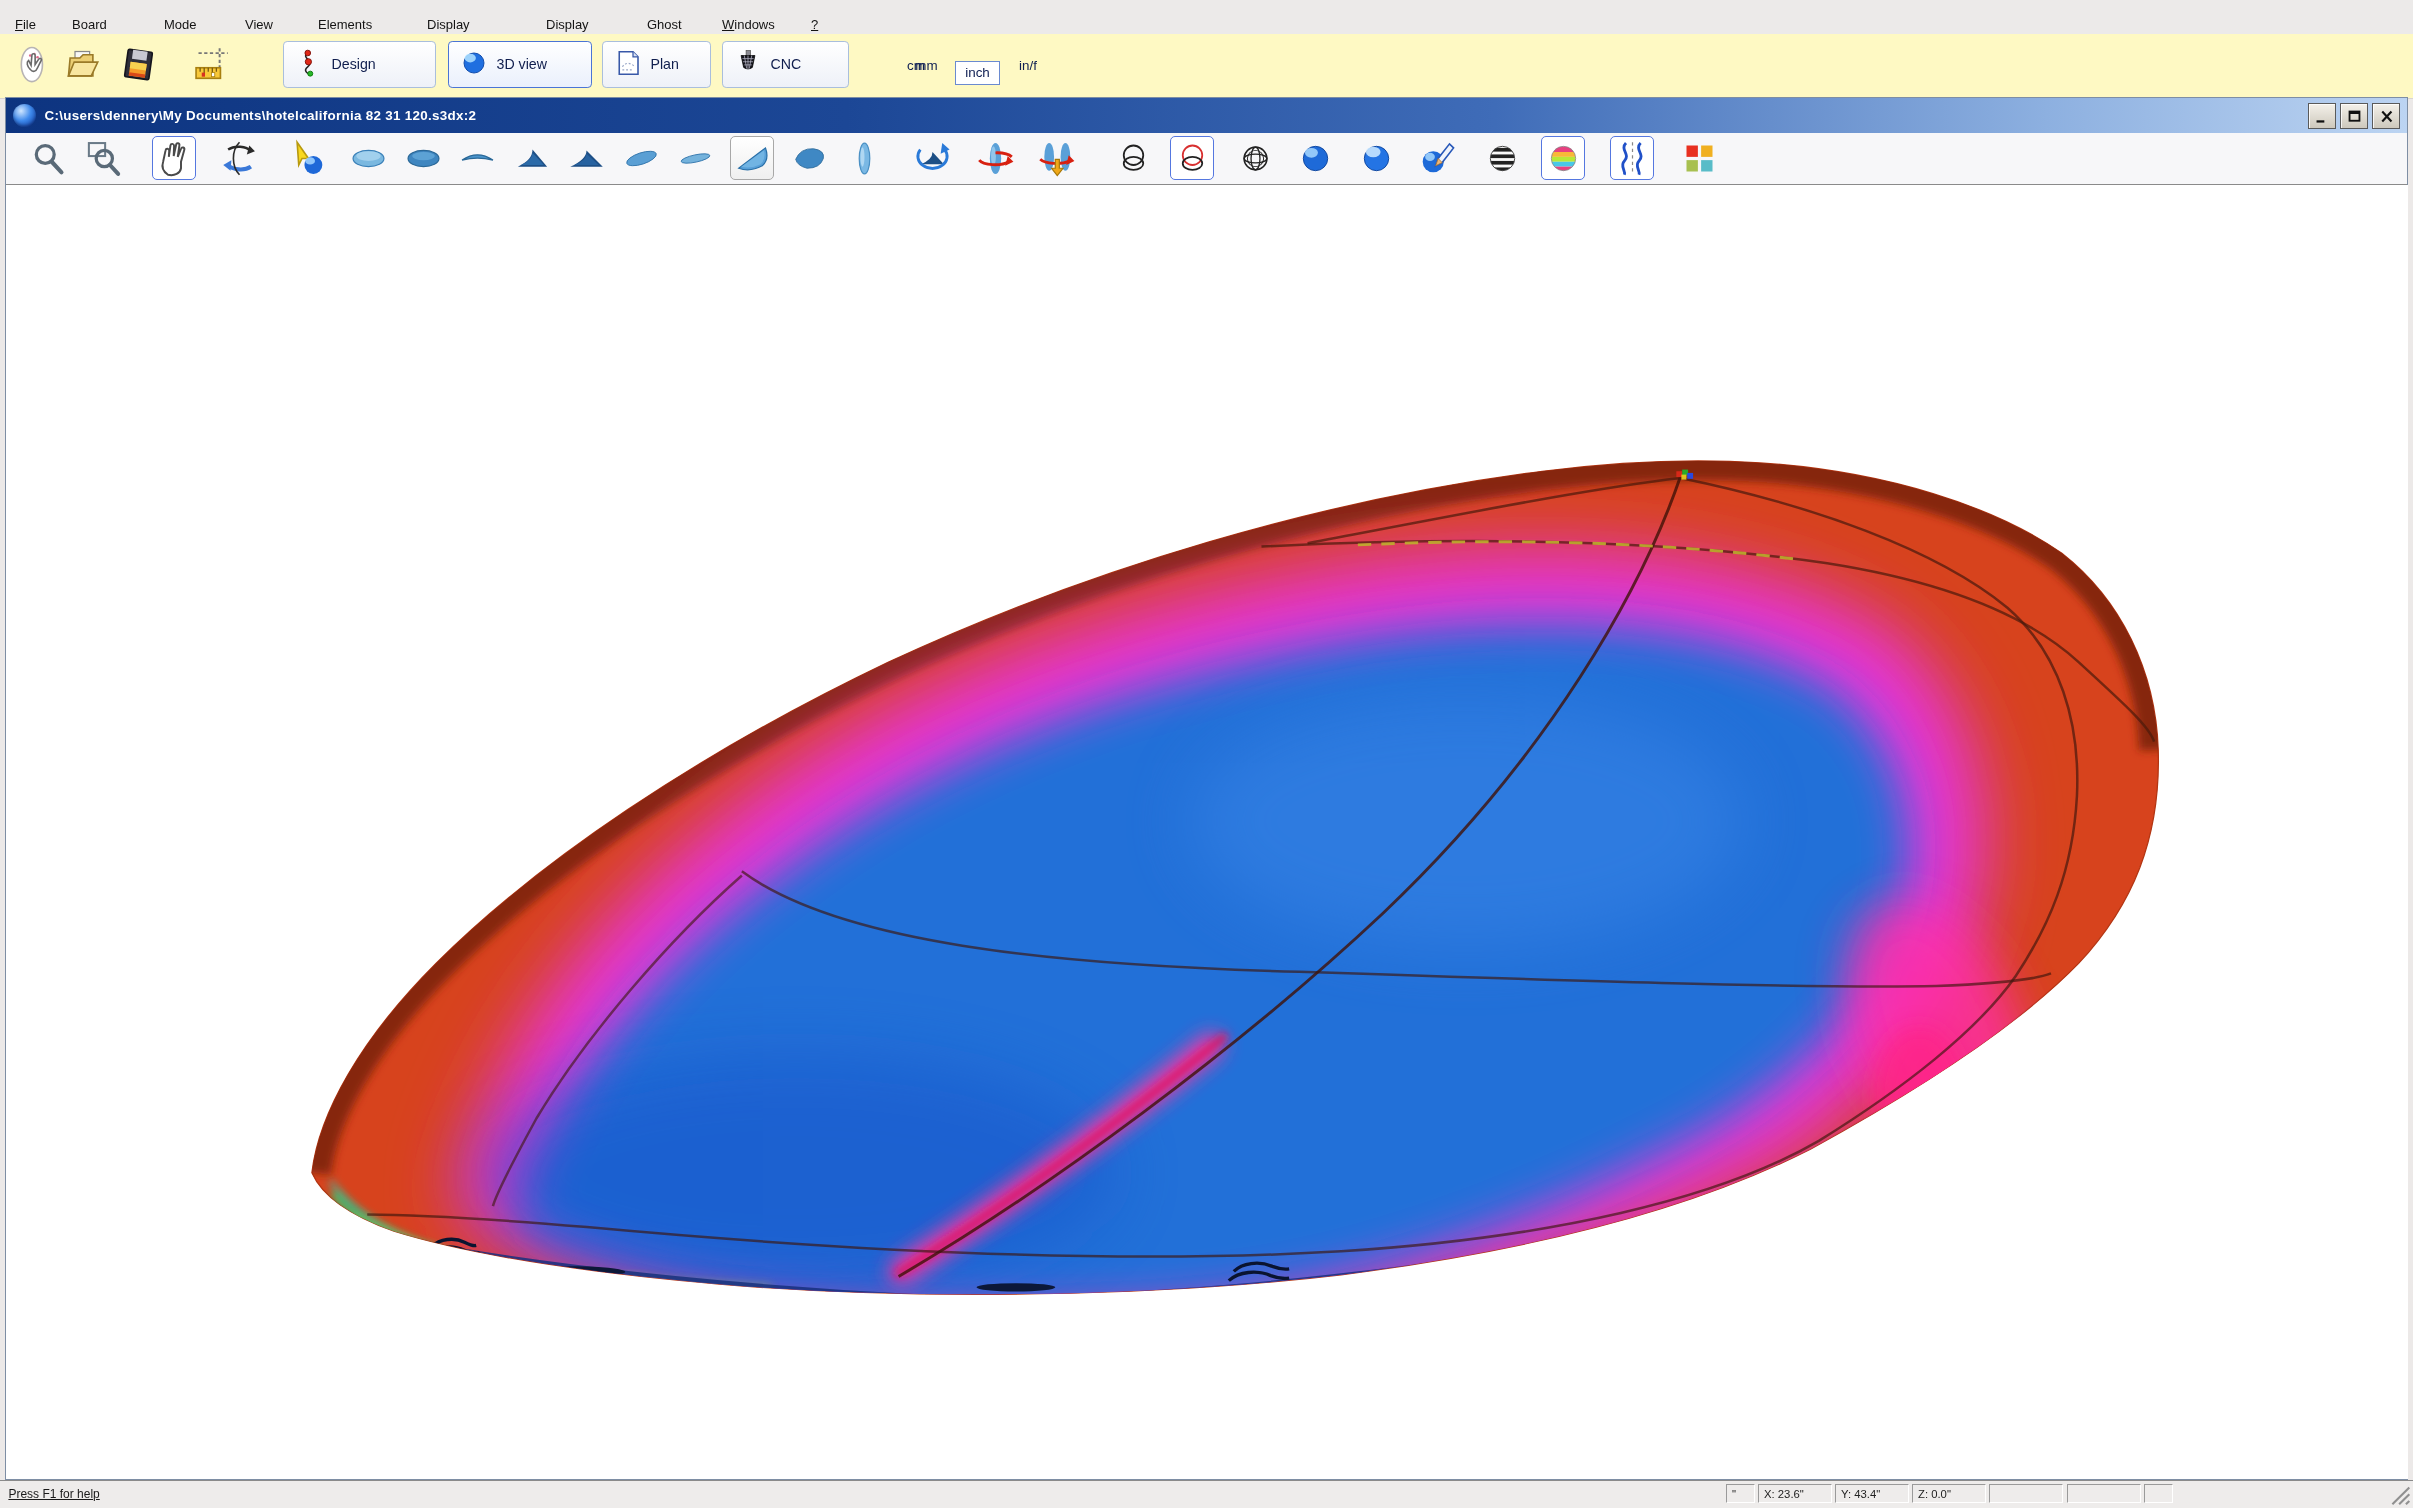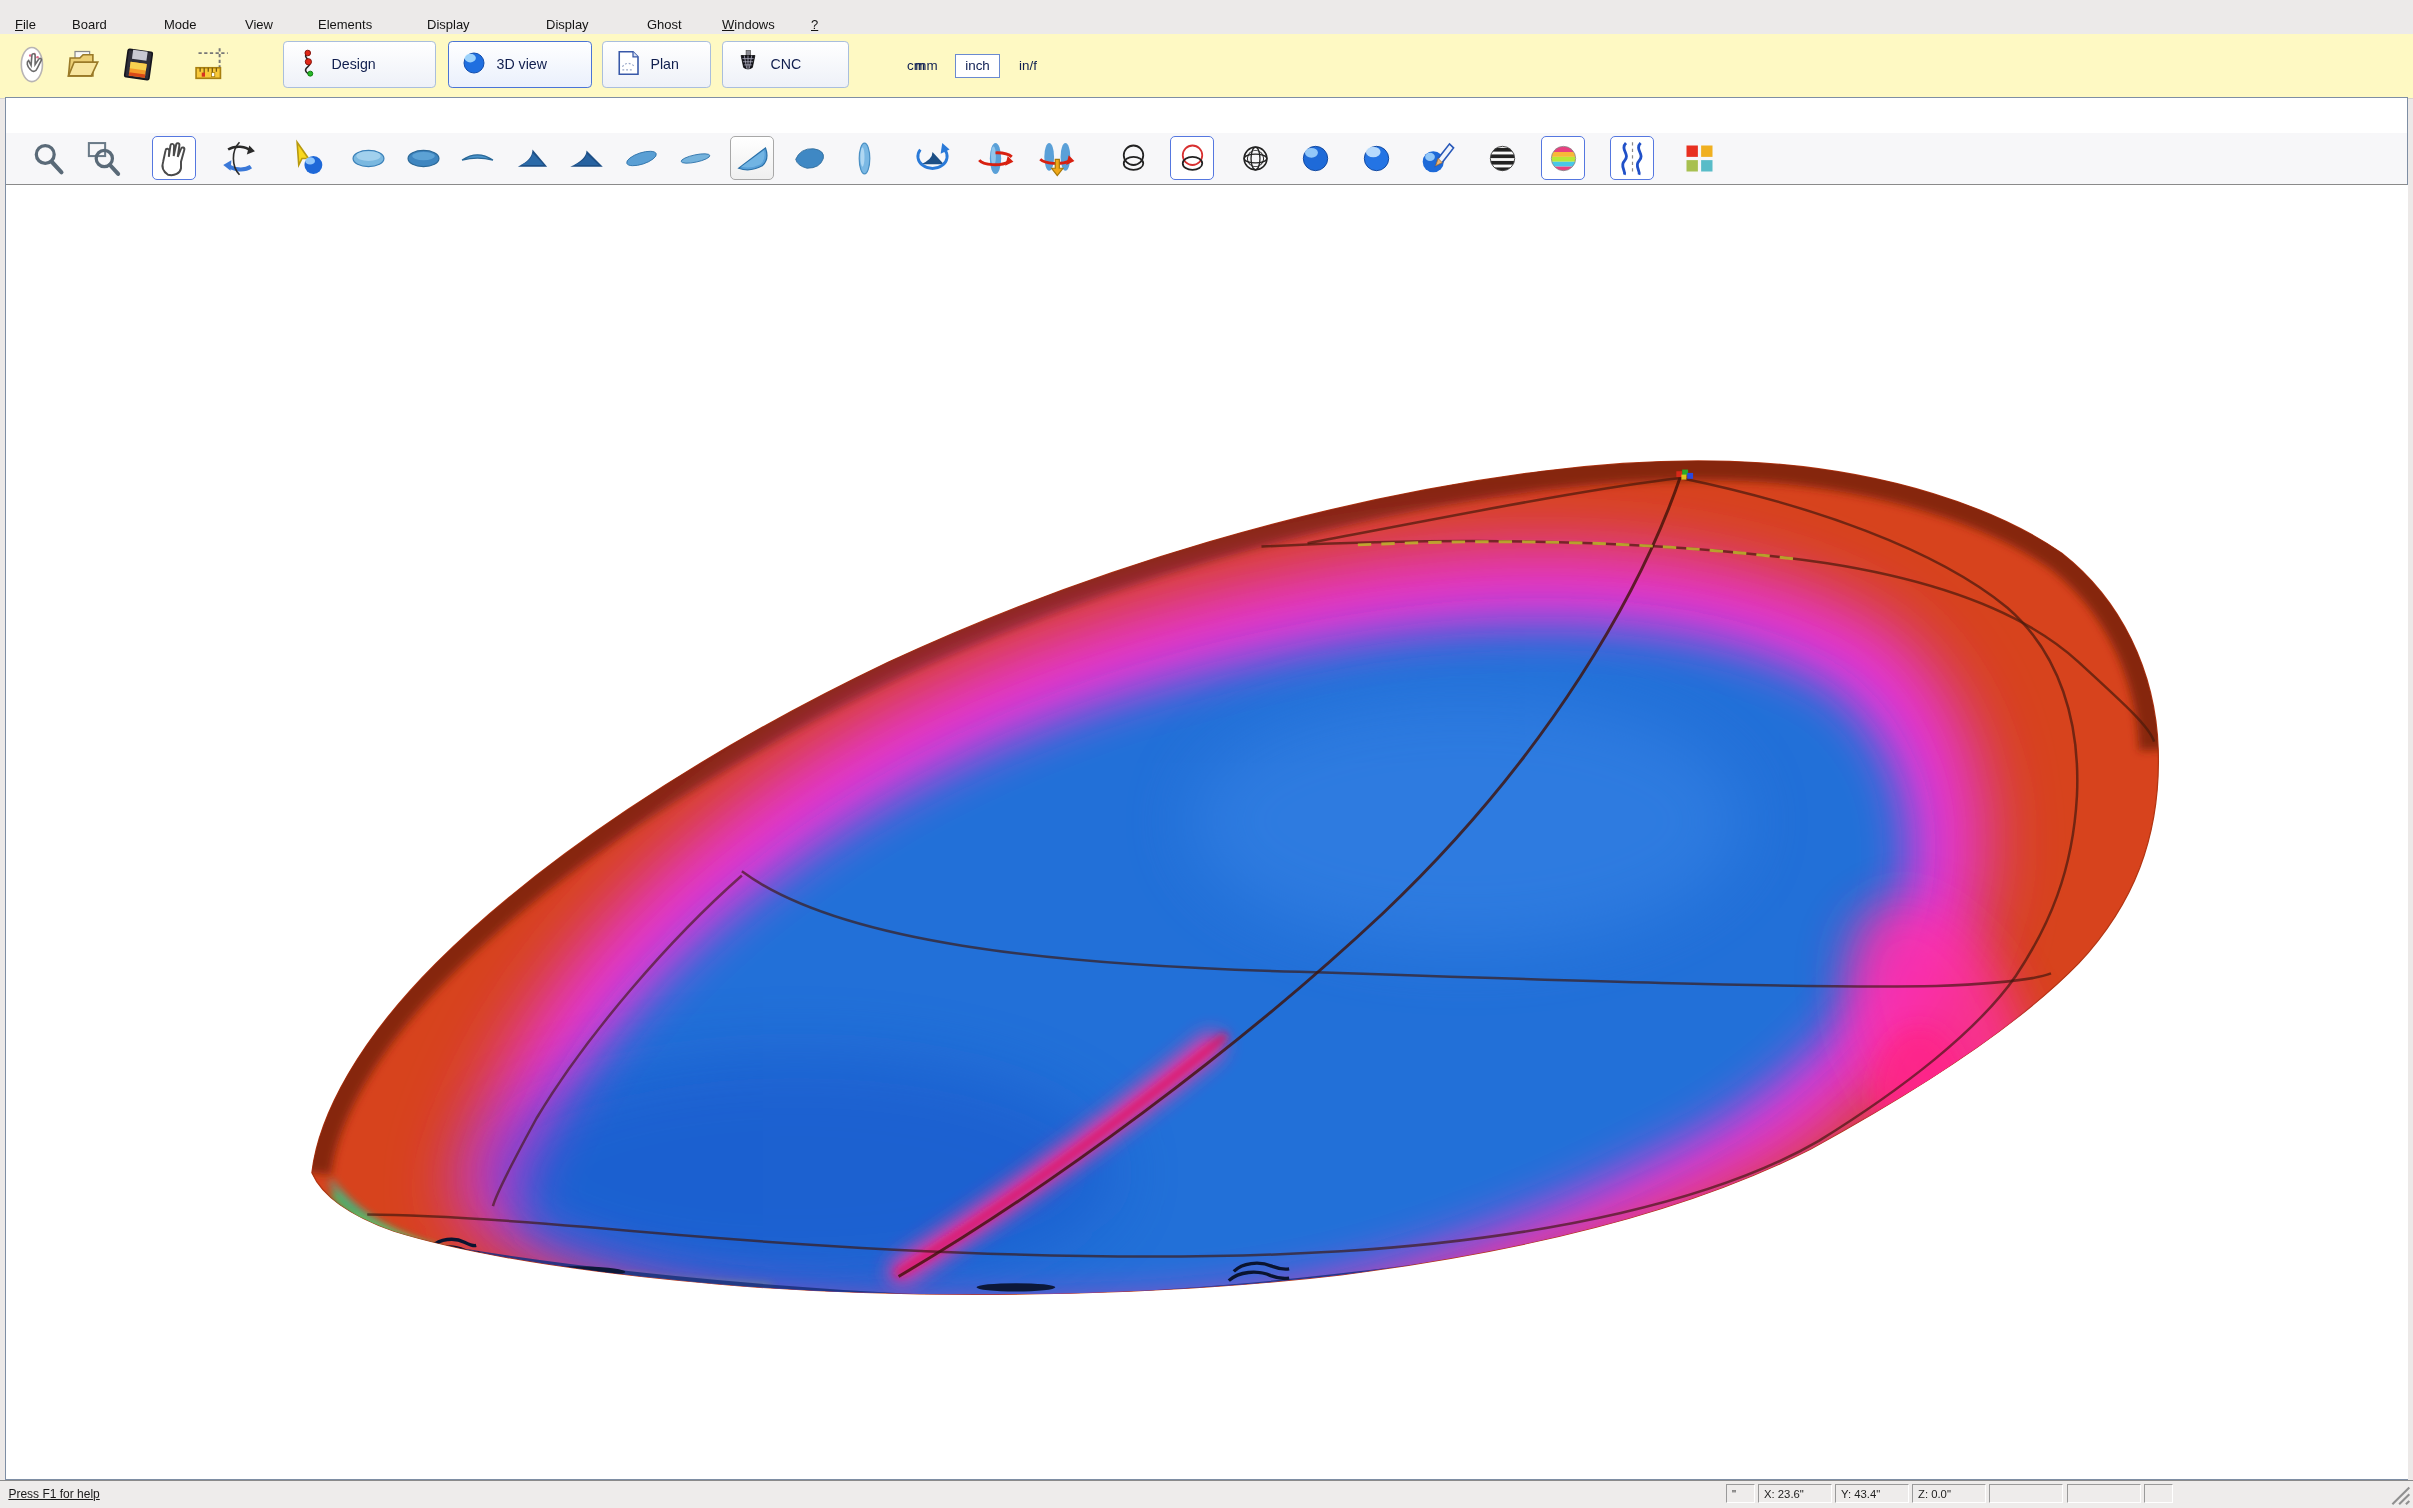--- a/index.html
+++ b/index.html
@@ -11,21 +11,21 @@
   
   #toolbar1{position:absolute;left:0;top:34px;width:100%;height:64px;background:#fef9c3;border-bottom:0.8px solid #d8d4d2;padding-left:17px;}
   .tb1-icon{position:absolute;top:8.4px;width:44px;height:45px;display:flex;align-items:center;justify-content:center;}
   .tb1-icon svg{width:39px;height:39px;}
   .mode-btn{position:absolute;top:6.7px;height:47px;border:0.8px solid #a9bedd;border-radius:4.2px;
     background:linear-gradient(#ffffff,#eef1f8);display:flex;align-items:center;gap:7.5px;
     padding:0 10px;font-size:14.2px;color:#101e4e;box-sizing:border-box;}
   .mode-btn svg{width:30px;height:30px;}
   .mode-btn.selected{border:1.7px solid #4a74d6;background:linear-gradient(#ffffff,#eaf0fc);}
   .unit{position:absolute;top:20px;height:23.5px;line-height:23.5px;font-size:13.4px;color:#0e1e52;text-align:center;}
-  .unit.selected{border:0.8px solid #6a8ad0;background:#fff;line-height:22px;box-sizing:border-box;}
+  .unit.selected{border:0.8px solid #6a8ad0;background:#fff;line-height:22px;box-sizing:border-box;margin-top:7px;}
   
   #docwin{position:absolute;left:5px;top:97px;width:2403px;height:1383px;border:0.8px solid #7e8ea4;
     background:#fff;box-sizing:border-box;}
   #titlebar{position:absolute;left:0;top:0;width:100%;height:35px;
     background:linear-gradient(90deg,#0d3480 0%,#1c4796 35%,#3f6cb8 62%,#8db0e0 85%,#bcd4f2 100%);
     display:flex;align-items:center;color:#fff;}
   #titlebar .doc-icon{width:23.5px;height:23.5px;margin:0 8.4px 0 6.7px;border-radius:50%;
     background:radial-gradient(circle at 35% 30%,#cfe6ff,#3f8aec 45%,#0a38a0 95%);box-shadow:inset 0 -1.7px 3.4px rgba(0,0,30,.4);}
   #doc-title{font-size:13.4px;font-weight:bold;letter-spacing:0.3px;white-space:nowrap;}
   #winbtns{position:absolute;right:6.7px;top:5px;display:flex;gap:4.2px;}
@@ -139,20 +139,42 @@
         </svg></span>
       <span>CNC</span>
     </div>
     <div class="unit" style="left: 856px; width: 32px; margin-left: 44px;">cm</div>
     <div class="unit" style="left: 909px; width: 35px;">mm</div>
     <div class="unit selected" style="left: 955px; width: 45px;">inch</div>
     <div class="unit" style="left: 1008px; width: 40px;">in/f</div>
   </div>
 
 <div id="docwin">
+  <div id="titlebar">
+    <div class="doc-icon"></div>
+    <div id="doc-title">C:\users\dennery\My Documents\hotelcalifornia 82 31 120.s3dx:2</div>
+    <div id="winbtns">
+        <div class="winbtn">
+          <svg viewBox="0 0 24 24">
+            <line x1="5" y1="19" x2="16" y2="19" stroke="#111" stroke-width="3.2"></line>
+          </svg>
+        </div>
+        <div class="winbtn">
+          <svg viewBox="0 0 24 24">
+            <rect x="5" y="5" width="14" height="13" fill="none" stroke="#111" stroke-width="2.6"></rect>
+            <line x1="5" y1="7" x2="19" y2="7" stroke="#111" stroke-width="3"></line>
+          </svg>
+        </div>
+        <div class="winbtn">
+          <svg viewBox="0 0 24 24">
+            <path d="M6 5 L19 19 M19 5 L6 19" stroke="#111" stroke-width="3" fill="none"></path>
+          </svg>
+        </div>
+      </div>
+  </div>
   <div id="toolbar2">
       <div class="t2icon" style="left: 20px;">
         <svg viewBox="0 0 48 48">
           <circle cx="20" cy="19" r="11" fill="none" stroke="#5a6a78" stroke-width="4"></circle>
           <line x1="28" y1="28" x2="40" y2="41" stroke="#5a6a78" stroke-width="5" stroke-linecap="round"></line>
         </svg>
       </div>
       <div class="t2icon" style="left: 75px;">
         <svg viewBox="0 0 48 48">
           <rect x="6" y="5" width="20" height="16" fill="none" stroke="#6a7a88" stroke-width="2.5"></rect>

